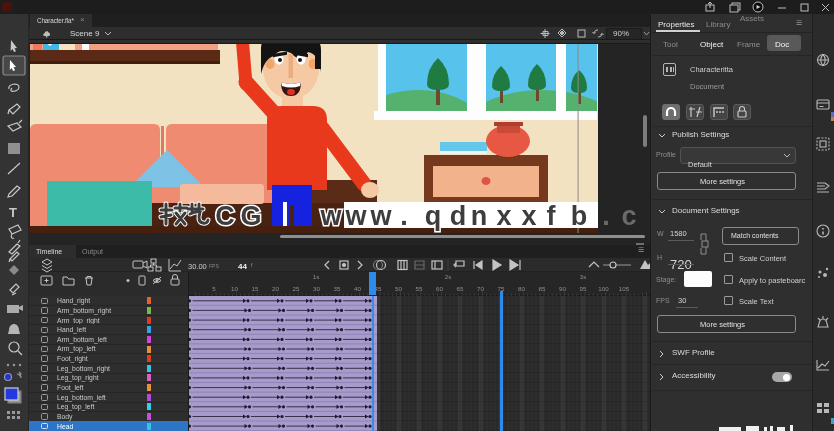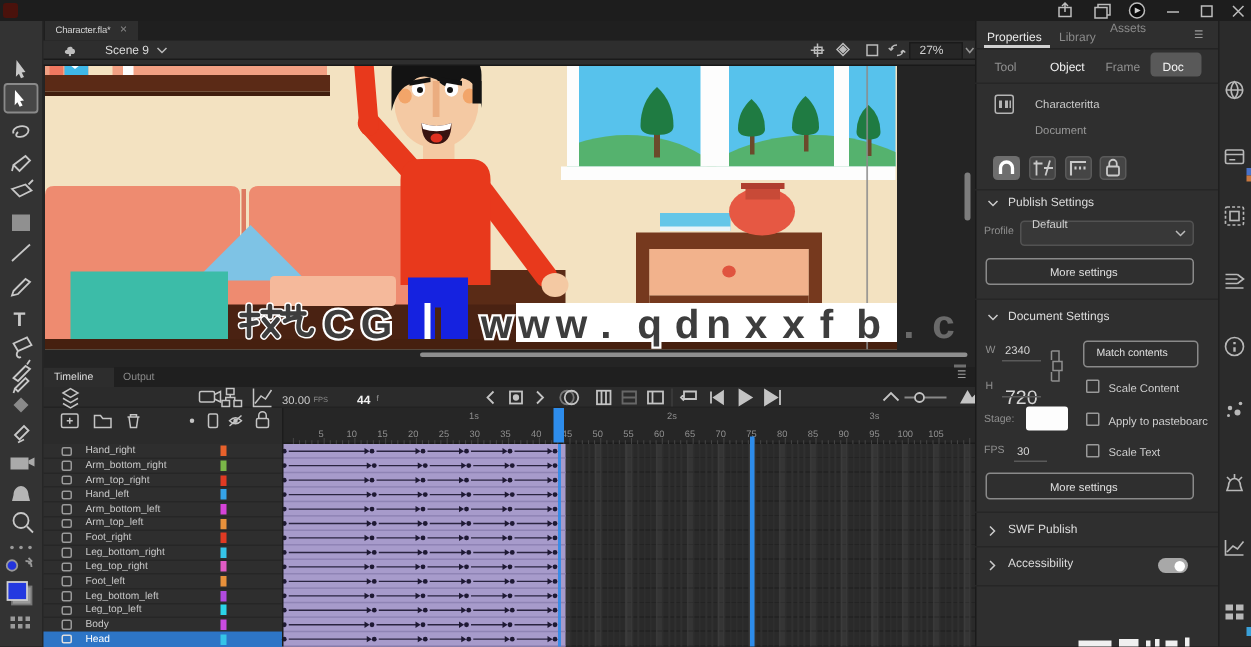--- a/index.html
+++ b/index.html
@@ -86,21 +86,21 @@
 <svg style="left:540px;top:28px;width:72px;height:11px" viewBox="0 0 72 11">
  <g stroke="#bbb" fill="none">
   <path d="M5 1v9M.5 5.5h9M3 3.5h5v4H3z"></path>
   <path d="M22 1l4 4-4 4-4-4z"></path>
         <path d="M22 3l2 2-2 2-2-2z" fill="#bbb"></path>
   <rect x="38" y="2" width="7" height="7"></rect>
   <path d="M58 2c-3 0-4 2-4 3.5m0 0l-1.5-1.5m1.5 1.5l1.5-1.5M58 9c3 0 4-2 4-3.5m0 0l1.5 1.5M62 5.5L60.5 7"></path>
  </g>
 </svg>
 <div class="ab" style="left:606px;top:27.5px;width:36px;height:12px;background:#262626;border:1px solid #1a1a1a"></div>
-<div class="txt" style="left:613px;top:29px;font-size:8px;color:#d0d0d0">27%</div>
+<div class="txt" style="left:613px;top:29px;font-size:8px;color:#d0d0d0">90%</div>
 <svg style="left:643px;top:31px;width:7px;height:6px" viewBox="0 0 7 6">
       <path d="M1 1l2.5 3L6 1" stroke="#999" fill="none"></path>
     </svg>
 
 <div class="ab" style="left:29px;top:40px;width:621px;height:205px;background:#242424"></div>
 <svg style="left:30px;top:40px;width:568px;height:193px;overflow:hidden" viewBox="0 0 568 193">
  <rect x="0" y="0" width="568" height="193" fill="#F3E2C1"></rect>
 
  <rect x="0" y="3" width="188" height="7" fill="#F2A083"></rect>
  <rect x="3" y="3" width="9" height="7" fill="#F07860"></rect>
@@ -604,34 +604,34 @@
       </g>
     </svg>
 <div class="ab" style="left:650px;top:126px;width:162px;height:1px;background:#262626"></div>
 
 <svg style="left:658px;top:133px;width:8px;height:6px" viewBox="0 0 8 6">
       <path d="M1 1l3 3 3-3" stroke="#ccc" fill="none"></path>
     </svg>
 <div class="txt" style="left:672px;top:130px;font-size:8px;color:#dcdcdc">Publish Settings</div>
 <div class="txt" style="left:656px;top:151px;font-size:7px;color:#8f8f8f">Profile</div>
 <div class="ab" style="left:680px;top:147px;width:116px;height:17px;background:#383838;border:1px solid #525252;border-radius:3px"></div>
-<div class="txt" style="left:688px;top:145px;font-size:7.5px;color:#d5d5d5">Default</div>
+<div class="txt" style="left:688px;top:160px;font-size:7.5px;color:#d5d5d5">Default</div>
 <svg style="left:783px;top:153px;width:8px;height:6px" viewBox="0 0 8 6">
       <path d="M1 1l3 3 3-3" stroke="#bbb" fill="none"></path>
     </svg>
 <div class="ab" style="left:657px;top:172px;width:139px;height:18px;border:1px solid #8a8a8a;border-radius:3px"></div>
 <div class="txt" style="left:700px;top:177px;font-size:7.5px;color:#e0e0e0">More settings</div>
 <div class="ab" style="left:650px;top:199px;width:162px;height:1px;background:#262626"></div>
 
 <svg style="left:658px;top:209px;width:8px;height:6px" viewBox="0 0 8 6">
       <path d="M1 1l3 3 3-3" stroke="#ccc" fill="none"></path>
     </svg>
 <div class="txt" style="left:672px;top:206px;font-size:8px;color:#dcdcdc">Document Settings</div>
 <div class="txt" style="left:657px;top:230px;font-size:7px;color:#8f8f8f">W</div>
-<div class="txt" style="left:670px;top:229px;font-size:7.5px;color:#d5d5d5">2340</div>
+<div class="txt" style="left:670px;top:229px;font-size:7.5px;color:#d5d5d5">1580</div>
 <div class="ab" style="left:668px;top:240px;width:26px;height:1px;background:#5a5a5a"></div>
 <svg style="left:698px;top:230px;width:12px;height:28px" viewBox="0 0 12 28">
       <g stroke="#8f8f8f" fill="none">
         <path d="M3 4h5v20H3M3 4v6M3 18v6"></path>
         <rect x="4" y="11" width="6" height="6" fill="#2f2f2f"></rect>
       </g>
     </svg>
 <div class="ab" style="left:722px;top:227px;width:77px;height:18px;border:1px solid #8a8a8a;border-radius:3px"></div>
 <div class="txt" style="left:731px;top:232px;font-size:7px;color:#e0e0e0">Match contents</div>
 <div class="txt" style="left:657px;top:254px;font-size:7px;color:#8f8f8f">H</div>
@@ -647,21 +647,21 @@
 <div class="txt" style="left:678px;top:296px;font-size:7.5px;color:#d5d5d5">30</div>
 <div class="ab" style="left:676px;top:307px;width:22px;height:1px;background:#5a5a5a"></div>
 <div class="ab" style="left:724px;top:296px;width:9px;height:9px;border:1px solid #9a9a9a;border-radius:1px"></div>
 <div class="txt" style="left:739px;top:297px;font-size:7.5px;color:#cfcfcf">Scale Text</div>
 <div class="ab" style="left:657px;top:315px;width:139px;height:18px;border:1px solid #8a8a8a;border-radius:3px"></div>
 <div class="txt" style="left:700px;top:320px;font-size:7.5px;color:#e0e0e0">More settings</div>
 <div class="ab" style="left:650px;top:341px;width:162px;height:1px;background:#262626"></div>
 <svg style="left:659px;top:350px;width:6px;height:8px" viewBox="0 0 6 8">
       <path d="M1 1l3 3-3 3" stroke="#ccc" fill="none"></path>
     </svg>
-<div class="txt" style="left:672px;top:348px;font-size:8px;color:#dcdcdc">SWF Publish</div>
+<div class="txt" style="left:672px;top:348px;font-size:8px;color:#dcdcdc">SWF Profile</div>
 <div class="ab" style="left:650px;top:364px;width:162px;height:1px;background:#262626"></div>
 <svg style="left:659px;top:373px;width:6px;height:8px" viewBox="0 0 6 8">
       <path d="M1 1l3 3-3 3" stroke="#ccc" fill="none"></path>
     </svg>
 <div class="txt" style="left:672px;top:371px;font-size:8px;color:#dcdcdc">Accessibility</div>
 <div class="ab" style="left:772px;top:372px;width:20px;height:10px;background:#a8a8a8;border-radius:5px"></div>
 <div class="ab" style="left:783px;top:373.5px;width:7px;height:7px;background:#fff;border-radius:50%"></div>
 <div class="ab" style="left:650px;top:390px;width:162px;height:1px;background:#262626"></div>
 
 <div class="ab" style="left:719px;top:427px;width:22px;height:4px;background:#f0f0f0"></div>

